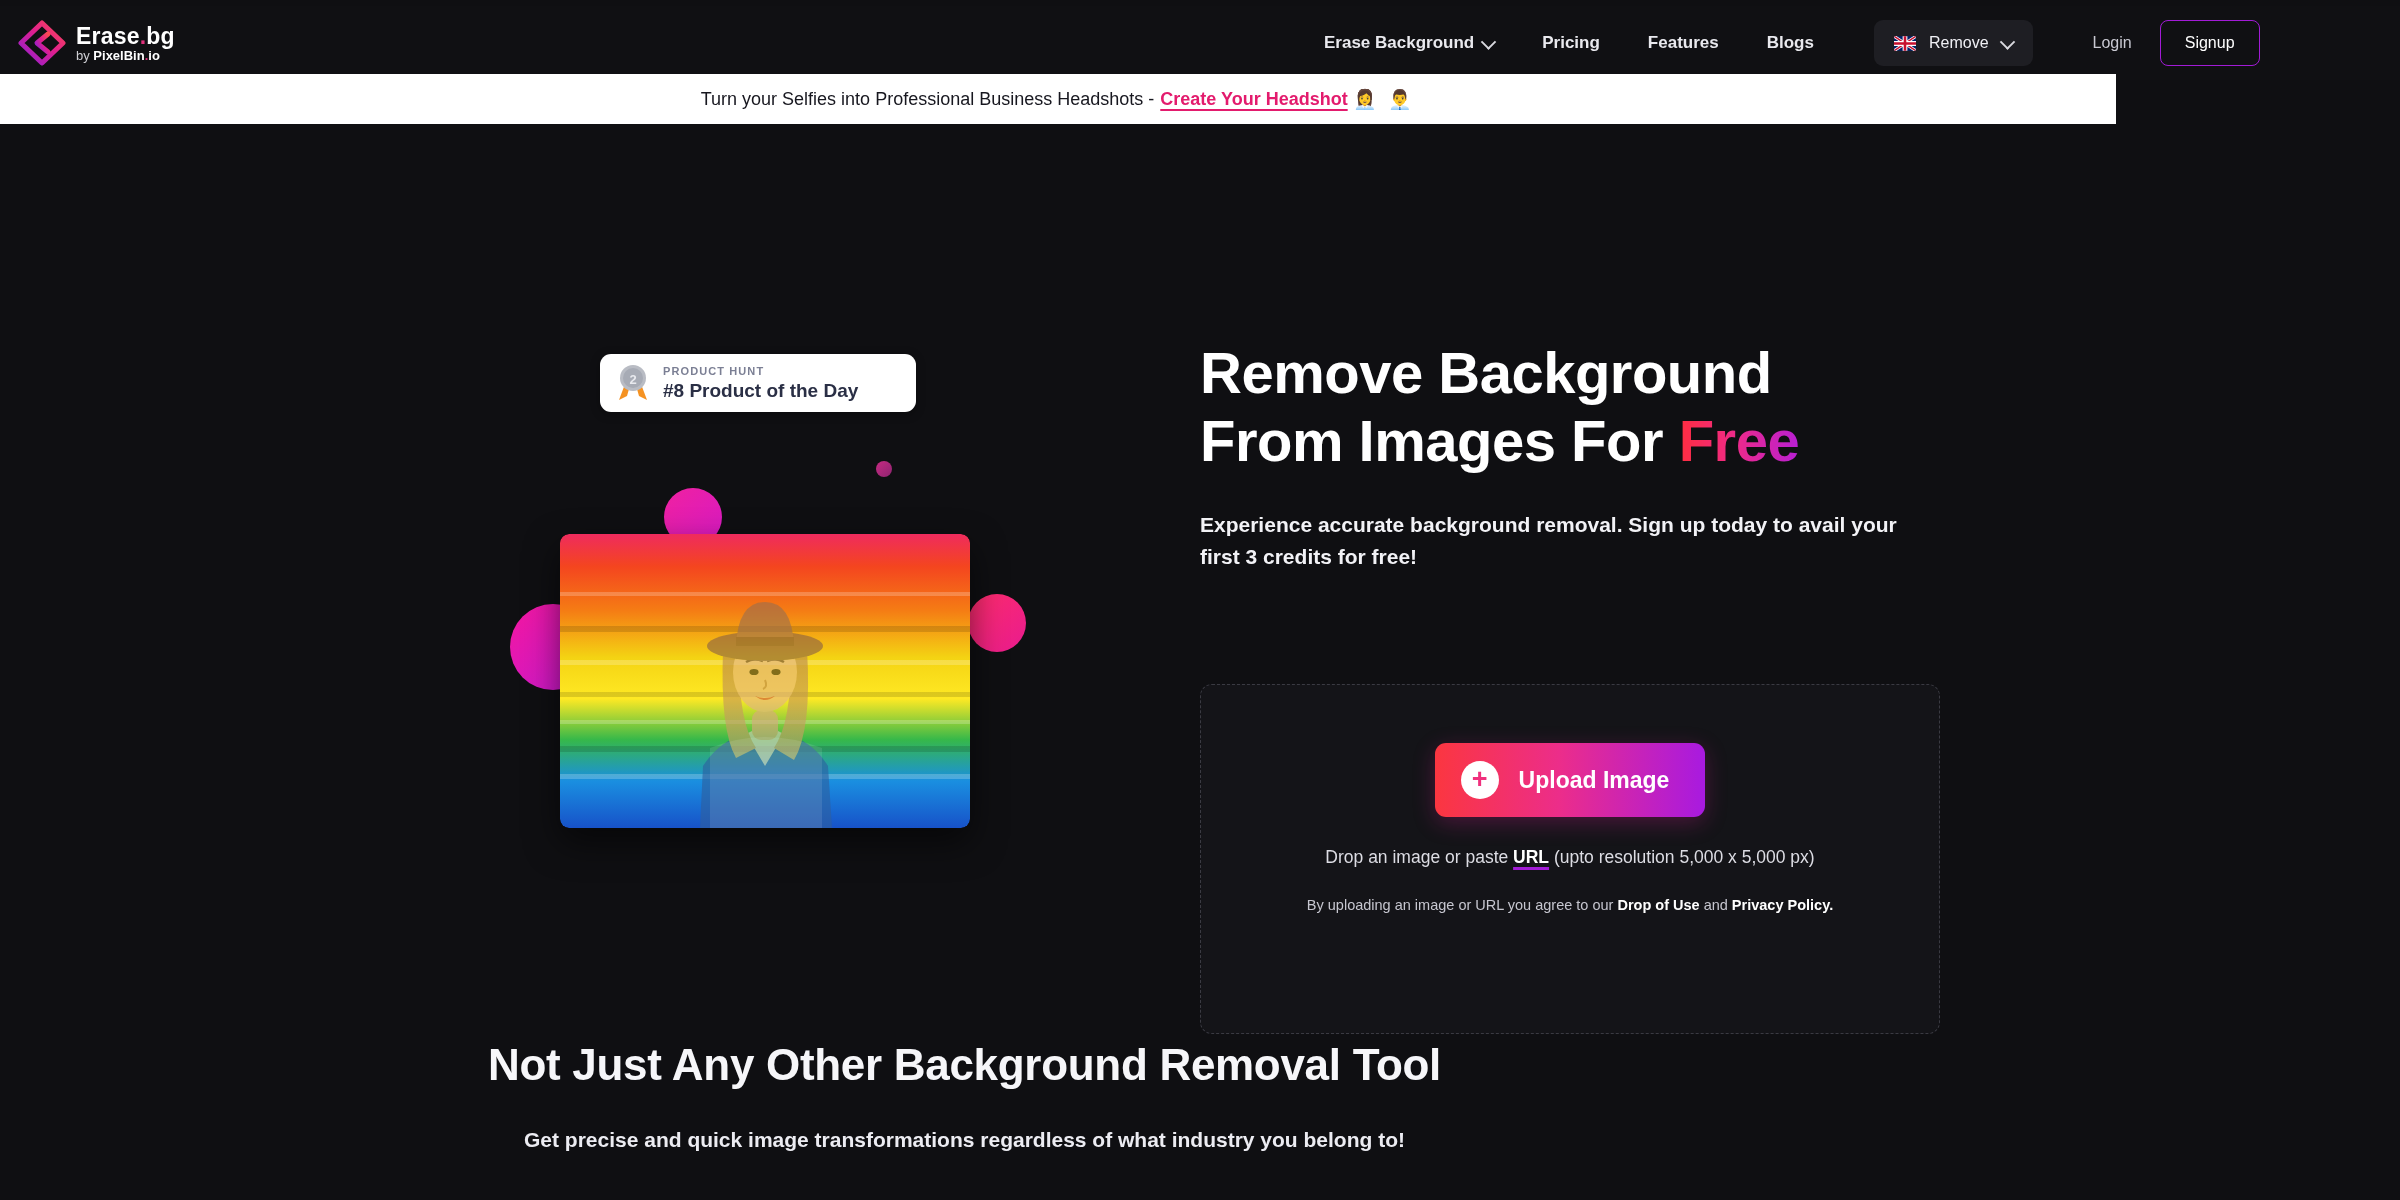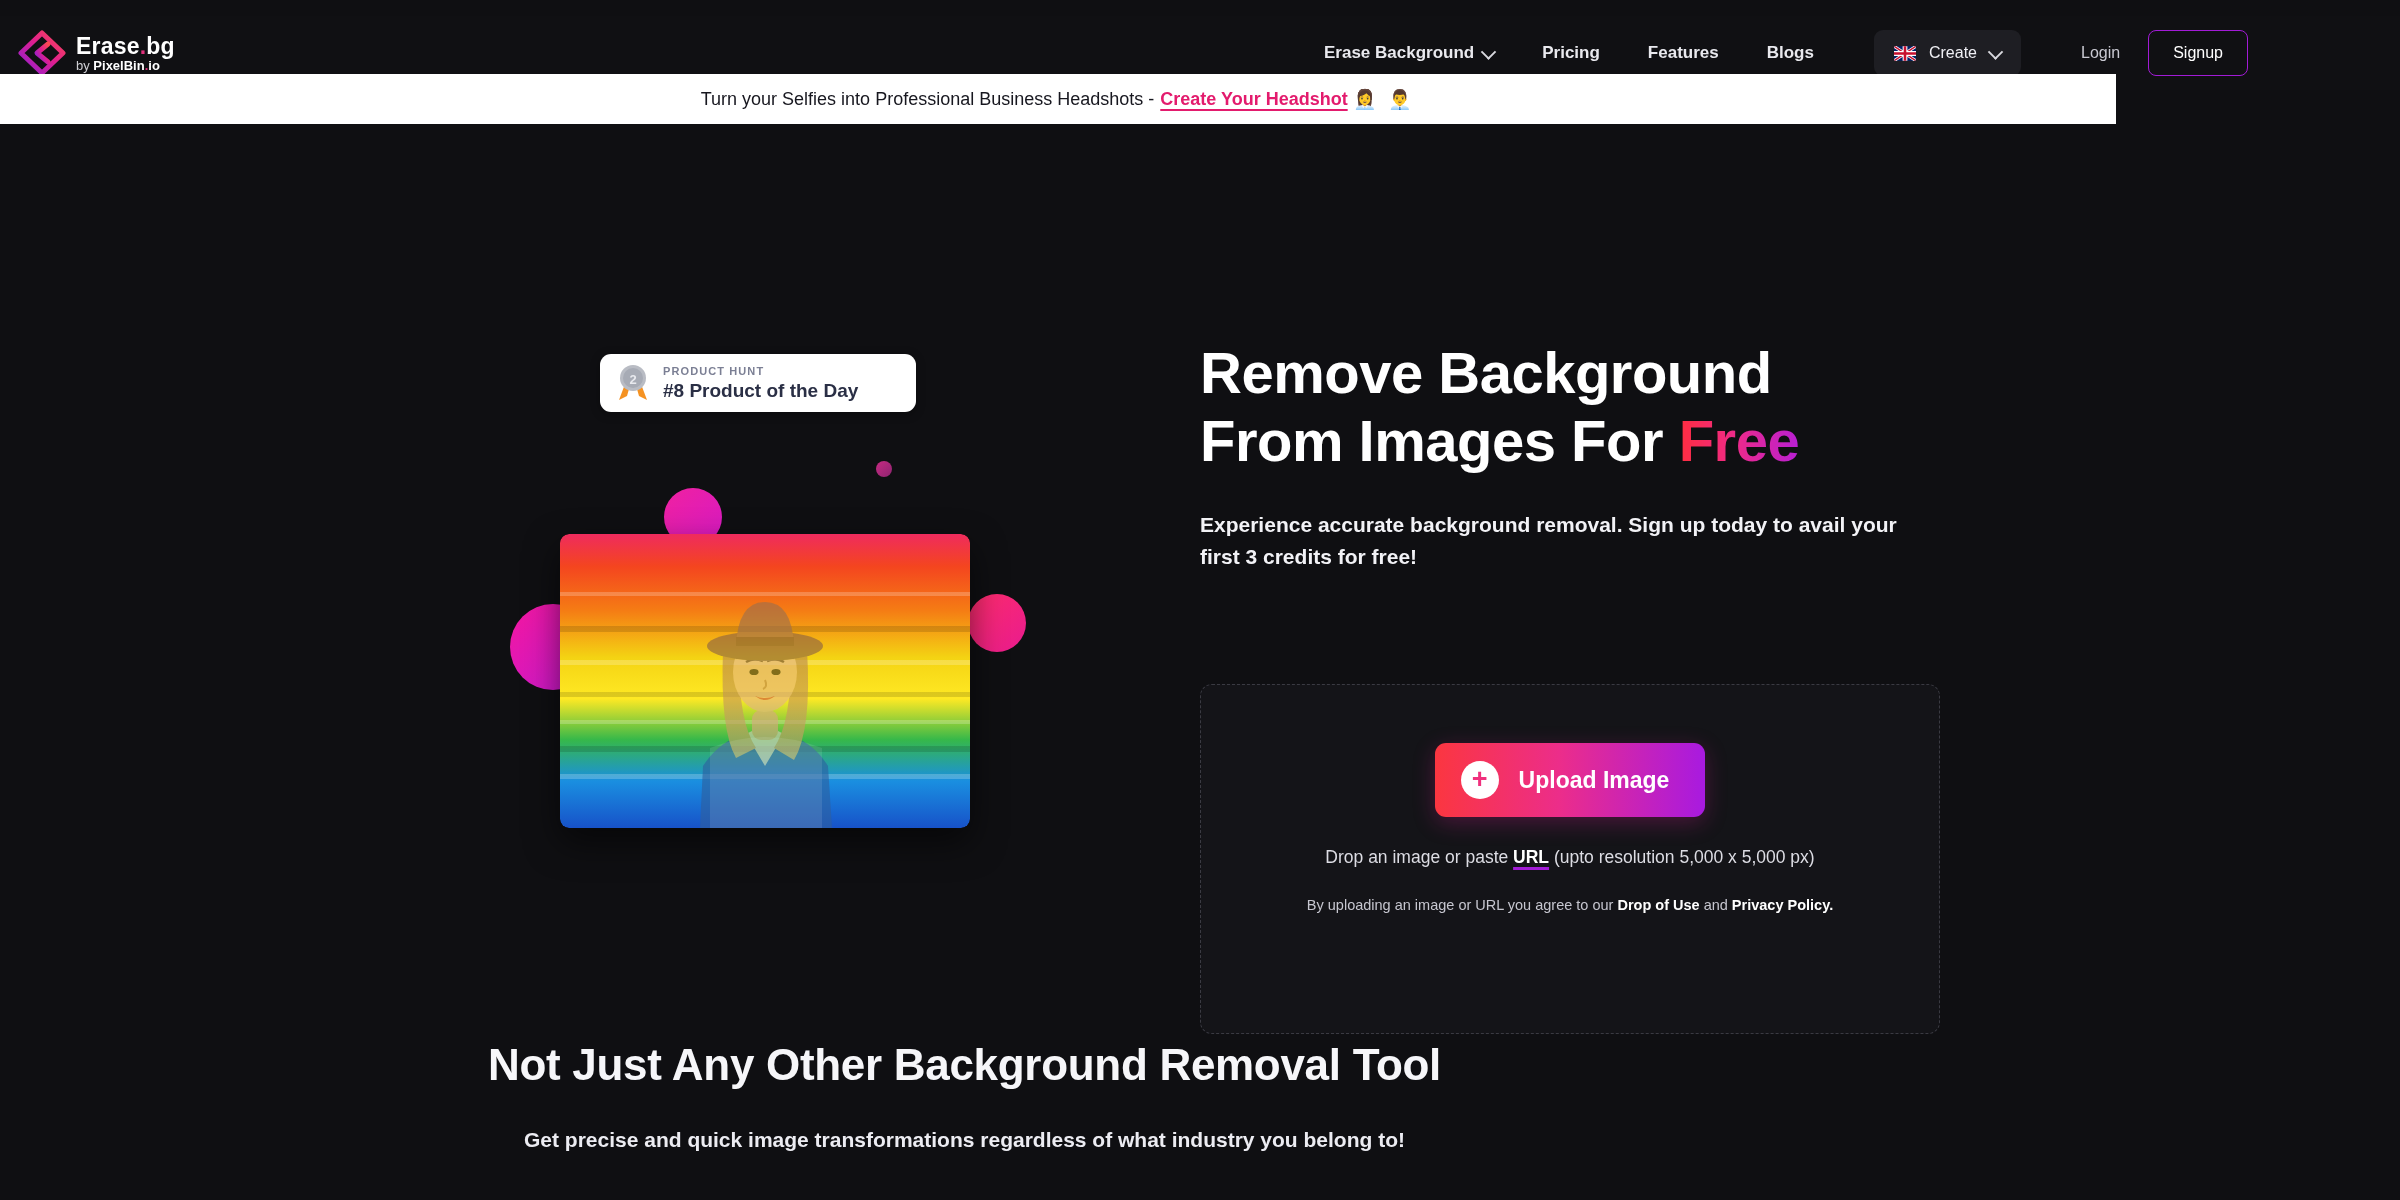--- a/index.html
+++ b/index.html
@@ -7,21 +7,21 @@
   html, body {
     width: 2400px; height: 1200px;
     background: #0f0f12;
     font-family: "Liberation Sans", sans-serif;
     overflow: hidden;
   }
   .page { position: relative; width: 2400px; height: 1200px; background: #0f0f12; }
 
   
   .header {
-    position: absolute; top: 16px; left: 0; width: 2400px; height: 74px;
+    position: absolute; top: 6px; left: 0; width: 2400px; height: 74px;
     background: #101013;
     display: flex; align-items: center;
   }
   .brand { display: flex; align-items: center; margin-left: 18px; gap: 10px; }
   .brand-logo { width: 48px; height: 46px; flex: none; }
   .brand-text { display: flex; flex-direction: column; justify-content: center; line-height: 1.05; }
   .brand-name { font-size: 23px; font-weight: 700; color: #ffffff; letter-spacing: .2px; }
   .brand-name .dot { color: #e0307a; }
   .brand-sub { font-size: 13px; color: #cfcfd4; font-weight: 400; margin-top: 1px; }
   .brand-sub b { color: #ffffff; font-weight: 700; }
@@ -197,21 +197,21 @@
       </div>
 
       <div class="lang-pill">
         <svg class="flag" viewBox="0 0 60 40">
           <rect width="60" height="40" fill="#012169"></rect>
           <path d="M0,0 L60,40 M60,0 L0,40" stroke="#fff" stroke-width="8"></path>
           <path d="M0,0 L60,40 M60,0 L0,40" stroke="#C8102E" stroke-width="4"></path>
           <path d="M30,0 V40 M0,20 H60" stroke="#fff" stroke-width="13"></path>
           <path d="M30,0 V40 M0,20 H60" stroke="#C8102E" stroke-width="7"></path>
         </svg>
-        <span class="lang-label">Create</span>
+        <span class="lang-label">Remove</span>
         <span class="chev"></span>
       </div>
 
       <div class="auth">
         <div class="login-link">Login</div>
         <div class="signup-btn">Signup</div>
       </div>
 
     </div>
   </div>

